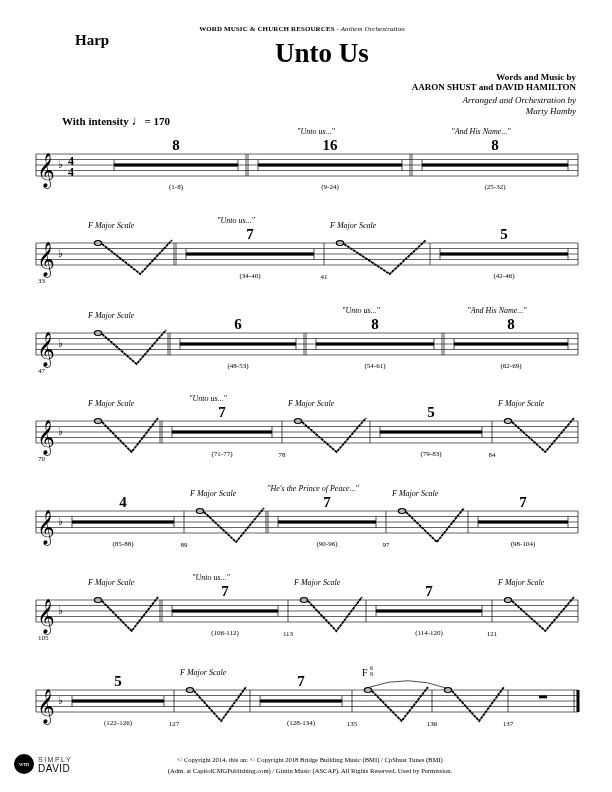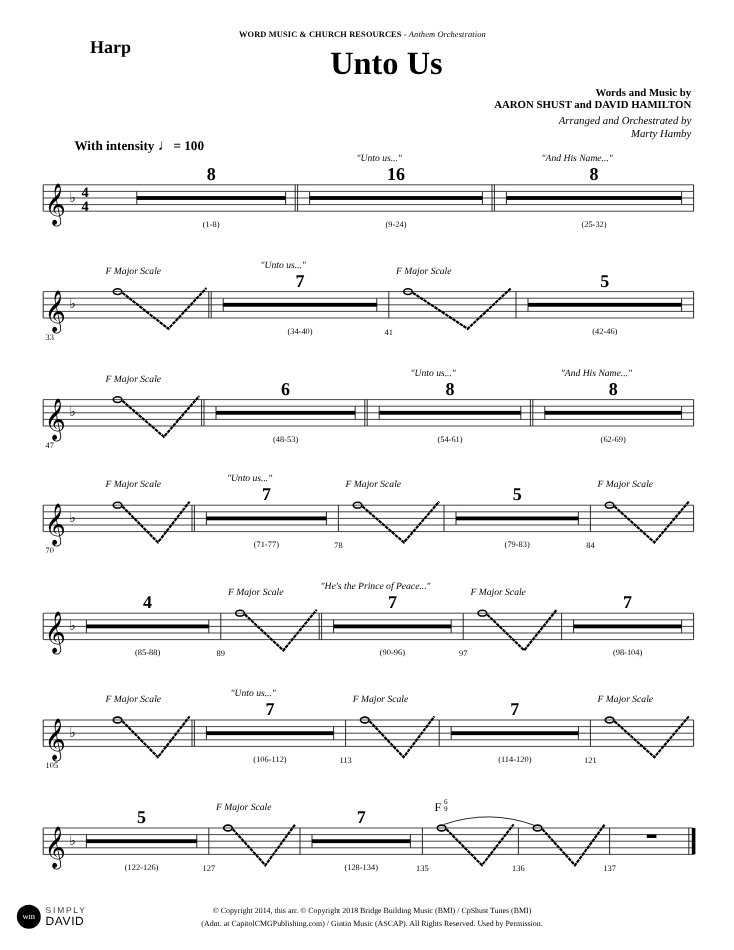--- a/index.html
+++ b/index.html
@@ -29,25 +29,25 @@
 </head>
 <body>
 
 <div class="abs publisher">
   <span>WORD MUSIC &amp; CHURCH RESOURCES</span><i> - Anthem Orchestration</i>
 </div>
 <div class="abs instrument">Harp</div>
 <div class="abs title">Unto Us</div>
 <div class="abs credits c1">Words and Music by</div>
 <div class="abs credits c2">AARON SHUST and DAVID HAMILTON</div>
-<div class="abs credits c3">Arranged and Orchestrated by</div>
+<div class="abs credits c3">Arranged and Orchestration by</div>
 <div class="abs credits c4">Marty Hamby</div>
 <div class="abs tempo">
   <span>With intensity</span>
-  <span class="note">♩</span><span>= 100</span>
+  <span class="note">♩</span><span>= 170</span>
 </div>
 
 <svg class="score" id="score" width="612" height="792">
     <g>
       <line x1="36" x2="578" y1="154" y2="154" stroke="#222" stroke-width="0.7"></line>
       <line x1="36" x2="578" y1="159.5" y2="159.5" stroke="#222" stroke-width="0.7"></line>
       <line x1="36" x2="578" y1="165" y2="165" stroke="#222" stroke-width="0.7"></line>
       <line x1="36" x2="578" y1="170.5" y2="170.5" stroke="#222" stroke-width="0.7"></line>
       <line x1="36" x2="578" y1="176" y2="176" stroke="#222" stroke-width="0.7"></line>
       <line x1="36" x2="36" y1="154" y2="176" stroke="#222" stroke-width="0.8"></line>

